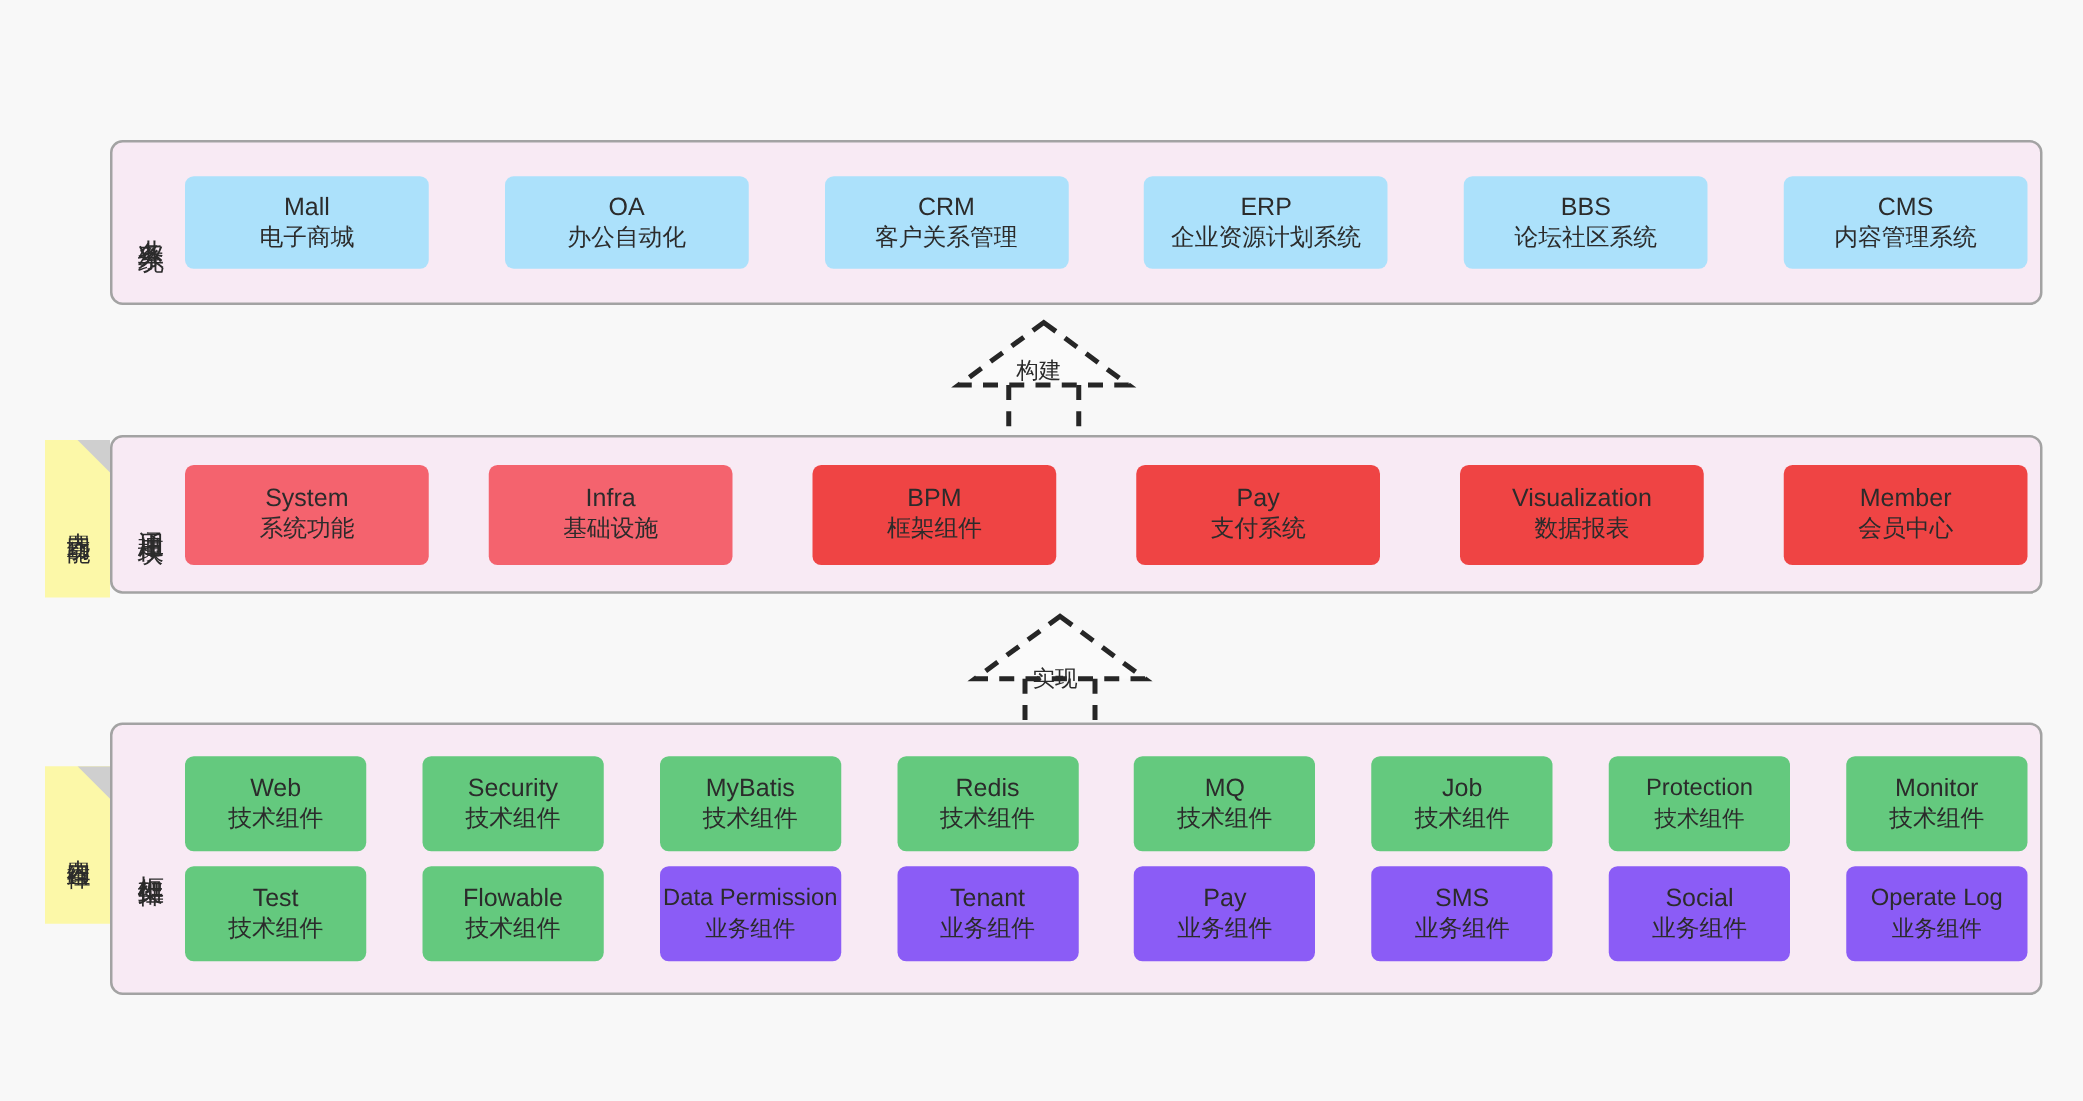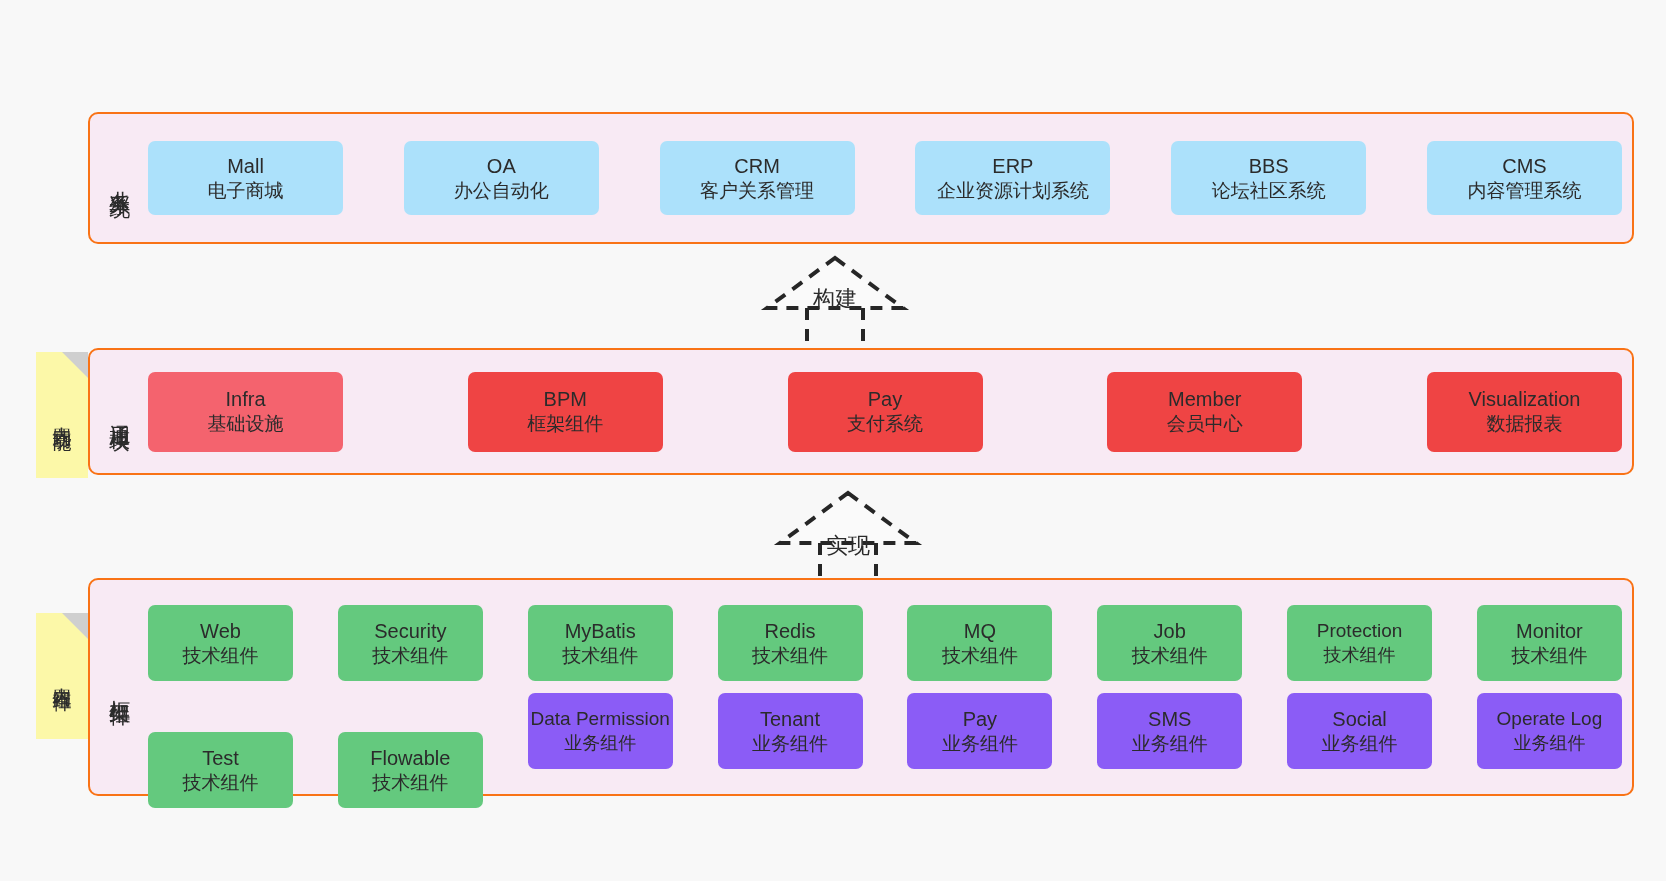--- a/index.html
+++ b/index.html
@@ -20,21 +20,21 @@
     left: 0; top: 0;
     width: 1666px;
     height: 881px;
   }
 
   
   .layer {
     position: absolute;
     box-sizing: border-box;
     background: #f8eaf4;
-    border: 2px solid #f97316;
+    border: 2px solid #a3a3a3;
     border-radius: 10px;
     display: flex;
     align-items: stretch;
     padding: 8px 10px;
   }
   .layer-label {
     flex: 0 0 auto;
     width: 40px;
     display: flex;
     align-items: center;
@@ -92,21 +92,21 @@
     height: 80px;
   }
   .box.rose-strong { background: #f4636e; }
   .box.rose-soft   { background: #ef4444; margin-left: 16px; }
 
   
   #layer3 .box {
     flex: 0 0 145px;
     height: 76px;
   }
-  .box.green-strong { background: #64c97e; margin-top: 39px; }
+  .box.green-strong { background: #64c97e; }
   .box.green-soft   { background: #8b5cf6; }
 
   
   .note {
     position: absolute;
     box-sizing: border-box;
     background: #fcf8a8;
     display: flex;
     align-items: center;
     justify-content: center;
@@ -127,21 +127,21 @@
     border-top: 26px solid #cfcfcf;
     border-left: 26px solid transparent;
   }
 
   
   .arrow-wrap {
     position: absolute;
   }
   .arrow-label {
     position: absolute;
-    font-size: 22px;
+    font-size: 18px;
     color: #2b2b2b;
     background: transparent;
     white-space: nowrap;
   }
 </style>
 </head>
 <body>
 
 <div id="diagram-root">
 
@@ -194,38 +194,42 @@
     <span class="fold"></span>
     <span>内置功能</span>
   </div>
 
   <div class="layer" id="layer2" style="left:88px; top:348px; width:1546px; height:127px;">
     <div class="layer-label">通用模块</div>
     <div class="layer-body">
       <div class="row">
 
         <div class="box rose-strong">
+          <span class="b-title">System</span>
+          <span class="b-sub">系统功能</span>
+        </div>
+        <div class="box rose-strong">
           <span class="b-title">Infra</span>
           <span class="b-sub">基础设施</span>
         </div>
         <div class="box rose-soft">
           <span class="b-title">BPM</span>
           <span class="b-sub">框架组件</span>
         </div>
         <div class="box rose-soft">
           <span class="b-title">Pay</span>
           <span class="b-sub">支付系统</span>
         </div>
         <div class="box rose-soft">
+          <span class="b-title">Visualization</span>
+          <span class="b-sub">数据报表</span>
+        </div>
+        <div class="box rose-soft">
           <span class="b-title">Member</span>
           <span class="b-sub">会员中心</span>
-        </div>
-        <div class="box rose-soft">
-          <span class="b-title">Visualization</span>
-          <span class="b-sub">数据报表</span>
         </div>
 
       </div>
     </div>
   </div>
 
   <div class="arrow-wrap" style="left:768px; top:487px; width:160px; height:100px;">
     <svg width="160" height="100" viewBox="0 0 160 100">
       <polygon points="80,6 148,56 12,56" fill="#fafafa" stroke="#262626" stroke-width="4" stroke-dasharray="12 9" stroke-linejoin="miter"></polygon>
       <path d="M52,56 L52,98 M108,56 L108,98" fill="none" stroke="#262626" stroke-width="4" stroke-dasharray="12 9"></path>

